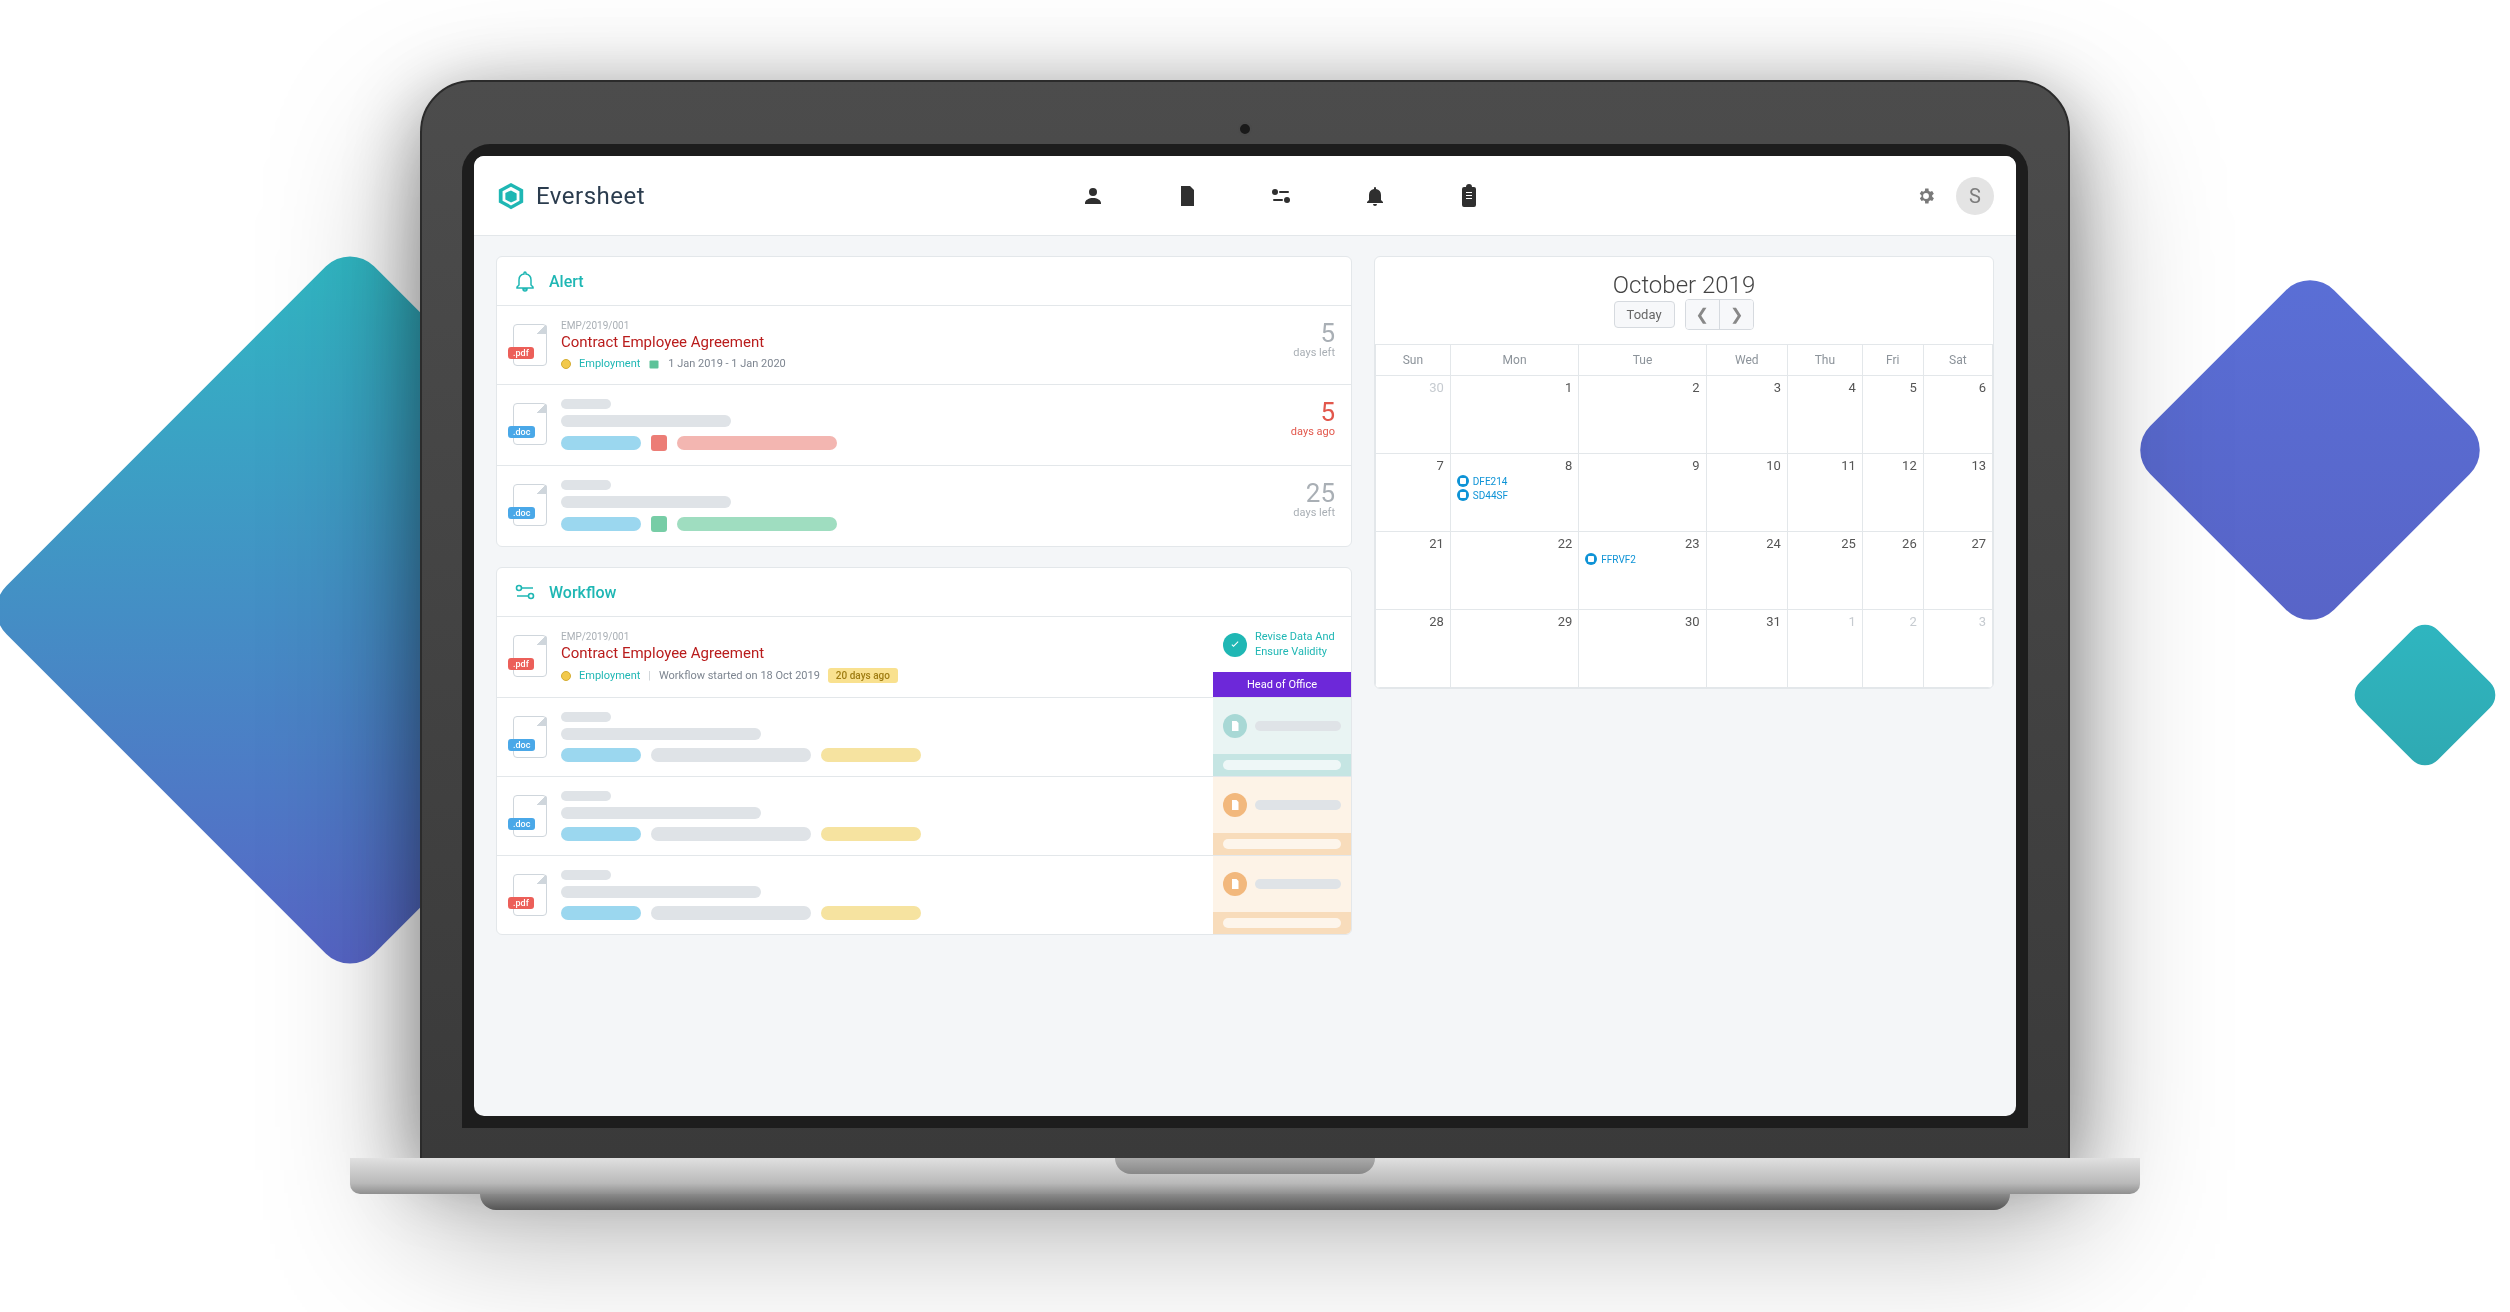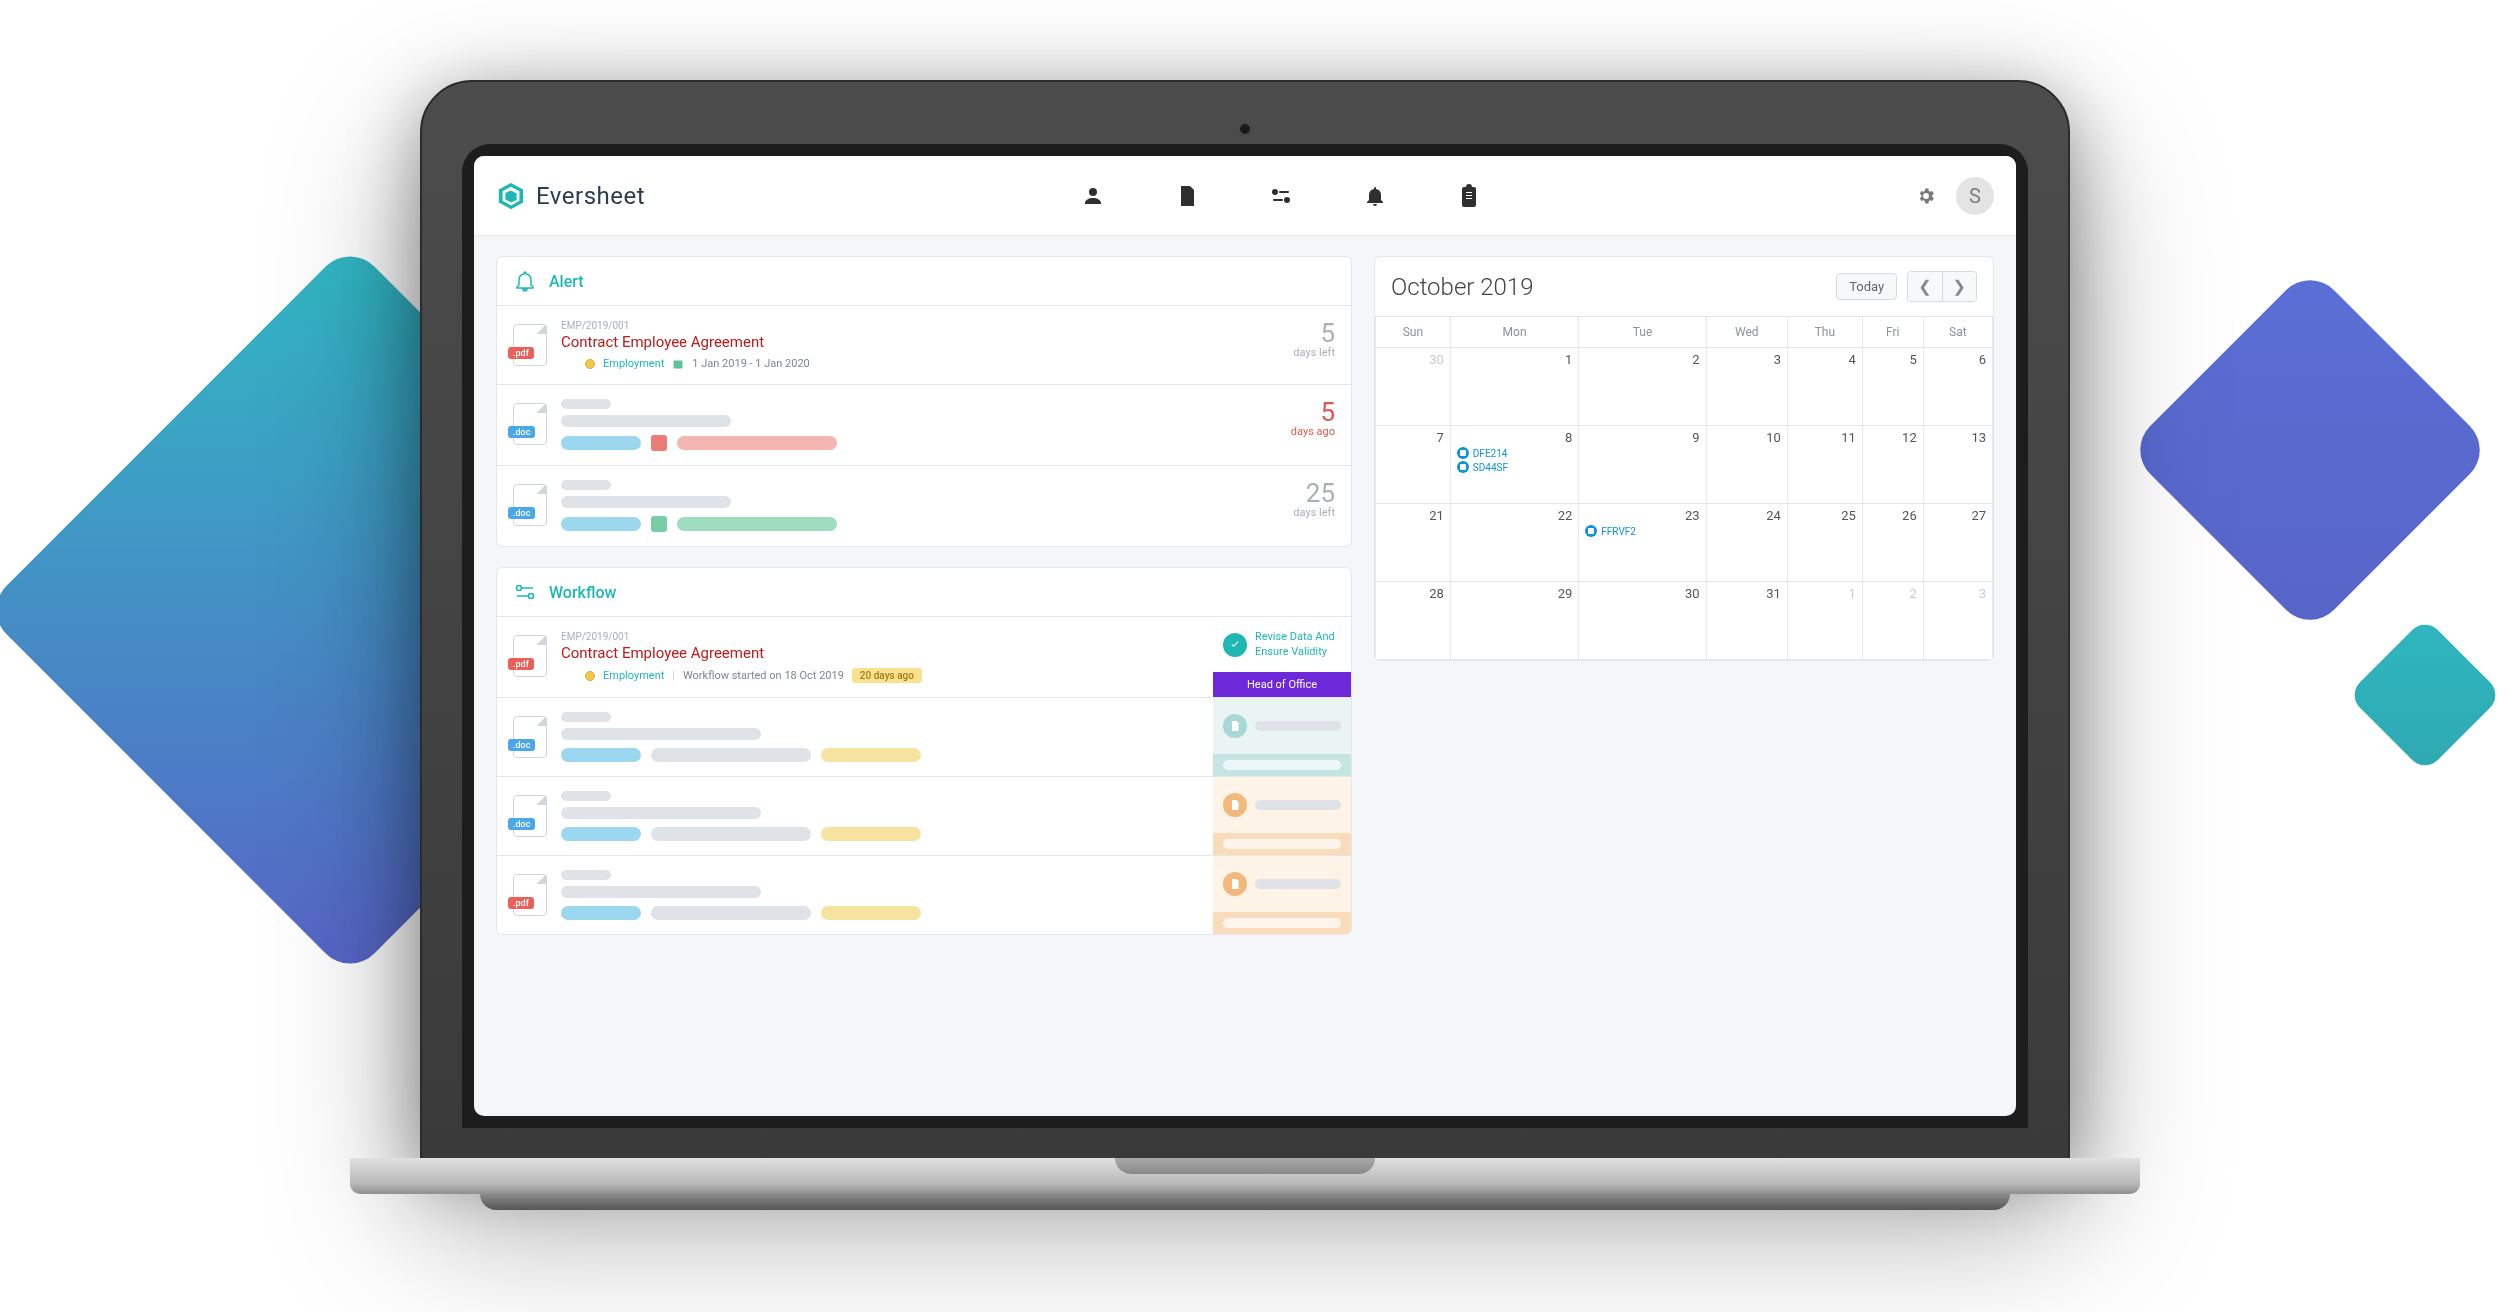--- a/index.html
+++ b/index.html
@@ -56,21 +56,21 @@
 .alert-item{display:flex;align-items:flex-start;padding:14px 16px;border-bottom:1px solid var(--border);gap:14px;}
 .alert-item:last-child{border-bottom:none;}
 .file-ico{width:34px;height:42px;border:1.5px solid #cfd6dc;border-radius:4px;position:relative;background:#fff;margin-top:4px;}
 .file-ico::before{content:"";position:absolute;right:-1px;top:-1px;width:10px;height:10px;background:linear-gradient(135deg,transparent 49%,#cfd6dc 50%);border-top-right-radius:4px;}
 .file-tag{position:absolute;bottom:6px;left:-6px;padding:1px 5px;border-radius:3px;font-size:9px;color:#fff;font-weight:500;}
 .tag-pdf{background:#ec5f59;}
 .tag-doc{background:#4aa8e8;}
 .alert-main{flex:1;min-width:0;}
 .ref{font-size:10px;color:var(--mut);margin-bottom:2px;}
 .ttl{font-size:15px;color:#b91c1c;margin-bottom:6px;}
-.meta{display:flex;align-items:center;gap:8px;font-size:11px;margin-left:24px;}
+.meta{display:flex;align-items:center;gap:8px;font-size:11px;}
 .chip-dot{width:10px;height:10px;border-radius:50%;background:#f2c94c;border:1px solid #d4ad32;}
 .cat-link{color:var(--teal);}
 .divider{color:#c9cfd4;}
 .date-ico{width:12px;height:12px;fill:#5dc299;}
 .date-txt{color:#7d8590;}
 .alert-days{text-align:right;white-space:nowrap;}
 .alert-days .num{font-size:26px;line-height:1;color:var(--mut);}
 .alert-days .sub{font-size:11px;color:var(--mut);}
 .alert-days.red .num,.alert-days.red .sub{color:var(--red);}
 
@@ -102,21 +102,21 @@
 .wf-status.tealg .wf-status-top{background:#e9f4f3;}
 .wf-status.tealg .round-ico{background:#a8d8d5;}
 .wf-status.tealg .wf-status-bot{background:#c5e5e3;}
 .wf-status.orange .wf-status-top{background:#fdf3e7;}
 .wf-status.orange .round-ico{background:var(--orange);}
 .wf-status.orange .wf-status-bot{background:#f8dcbb;}
 .badge{padding:2px 8px;border-radius:3px;font-size:10px;font-weight:500;}
 .badge.yellow{background:#f9e18f;color:#a07d12;}
 
 
-.cal-head{display:flex;align-items:center;justify-content:space-between;padding:14px 16px;}
+.cal-head{display:flex;align-items:center;justify-content:space-between;padding:14px 16px;flex-direction:column;}
 .cal-title{font-size:24px;color:#444;font-weight:300;}
 .cal-ctrl{display:flex;align-items:center;gap:10px;}
 .today-btn{border:1px solid #d6dadf;background:#f7f8fa;padding:5px 12px;border-radius:4px;font-size:13px;color:#666;cursor:pointer;}
 .nav-btns{display:flex;border:1px solid #d6dadf;border-radius:4px;overflow:hidden;}
 .nav-btn{padding:5px 10px;background:#f7f8fa;color:#888;cursor:pointer;}
 .nav-btn + .nav-btn{border-left:1px solid #d6dadf;}
 .cal-table{width:100%;border-collapse:collapse;}
 .cal-table th{font-weight:400;color:#8c939a;font-size:12px;padding:8px;border:1px solid var(--border);}
 .cal-table td{border:1px solid var(--border);height:78px;vertical-align:top;padding:4px 6px;text-align:right;font-size:13px;color:#555;}
 .cal-table td.out{color:#c6cbd0;}

